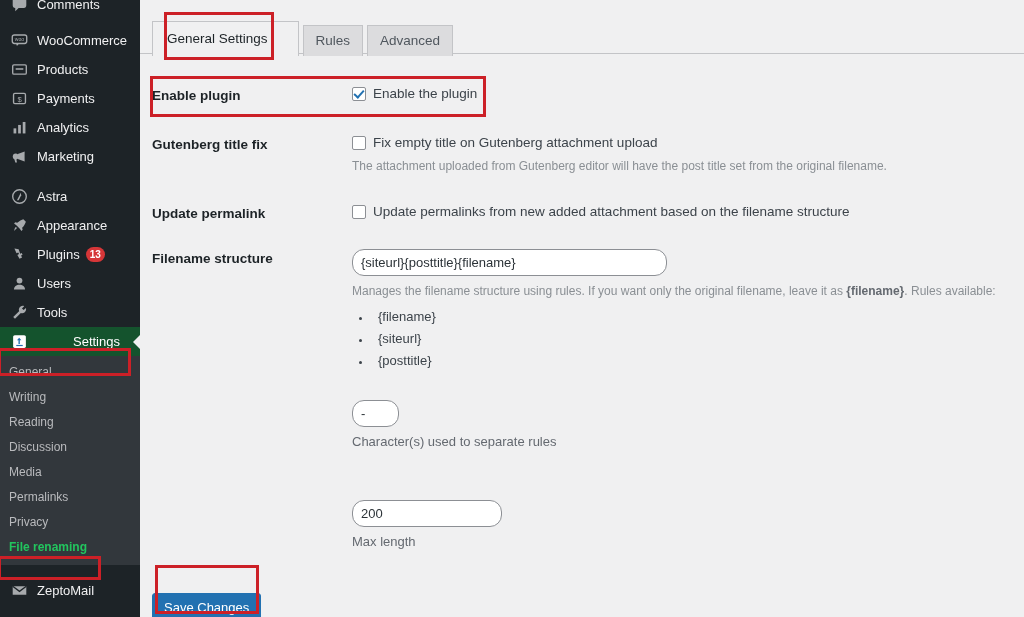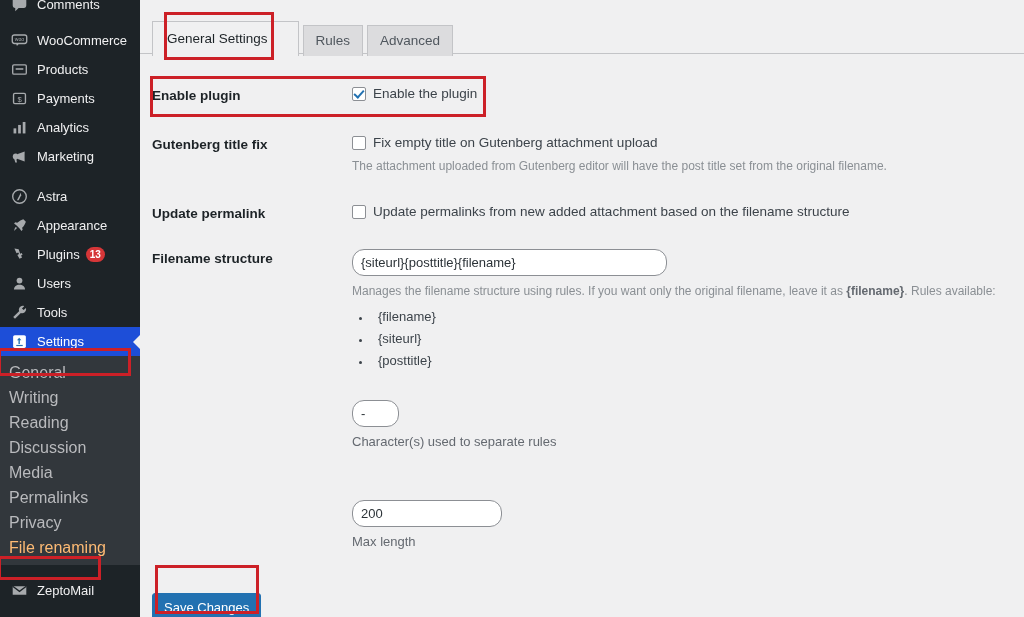--- a/index.html
+++ b/index.html
@@ -33,23 +33,24 @@
     flex: 0 0 20px;
     margin-right: 8px;
     display: flex; align-items: center; justify-content: center;
     color: #a7aaad;
   }
   .menu-item .ic svg { display: block; }
   .menu-label { font-size: 13px; line-height: 1; }
   .menu-gap { height: 11px; }
 
   .menu-item.active {
-    background: #1d4ed8;
+    background: #14532d;
     color: #fff;
     position: relative;
+    gap: 36px;
   }
   .menu-item.active .ic { color: #fff; }
   .menu-item.active::after {
     content: "";
     position: absolute;
     right: -1px; top: 50%;
     transform: translateY(-50%);
     width: 0; height: 0;
     border-top: 8px solid transparent;
     border-bottom: 8px solid transparent;
@@ -65,27 +66,27 @@
     line-height: 15px;
     min-width: 17px;
     text-align: center;
     border-radius: 9px;
     padding: 0 4px;
     font-weight: 600;
   }
 
   .submenu { background: #32373c; padding: 4px 0 5px 0; }
   .submenu-item {
-    font-size: 16px;
+    font-size: 12px;
     color: #b9babd;
     padding: 4px 0 4px 9px;
     line-height: 17px;
     white-space: nowrap;
   }
-  .submenu-item.current { color: #fdba74; font-weight: normal; }
+  .submenu-item.current { color: #22c55e; font-weight: bold; }
 
   
   .main {
     flex: 1 1 auto;
     position: relative;
     background: #f0f0f1;
     height: 617px;
     overflow: hidden;
   }
 

